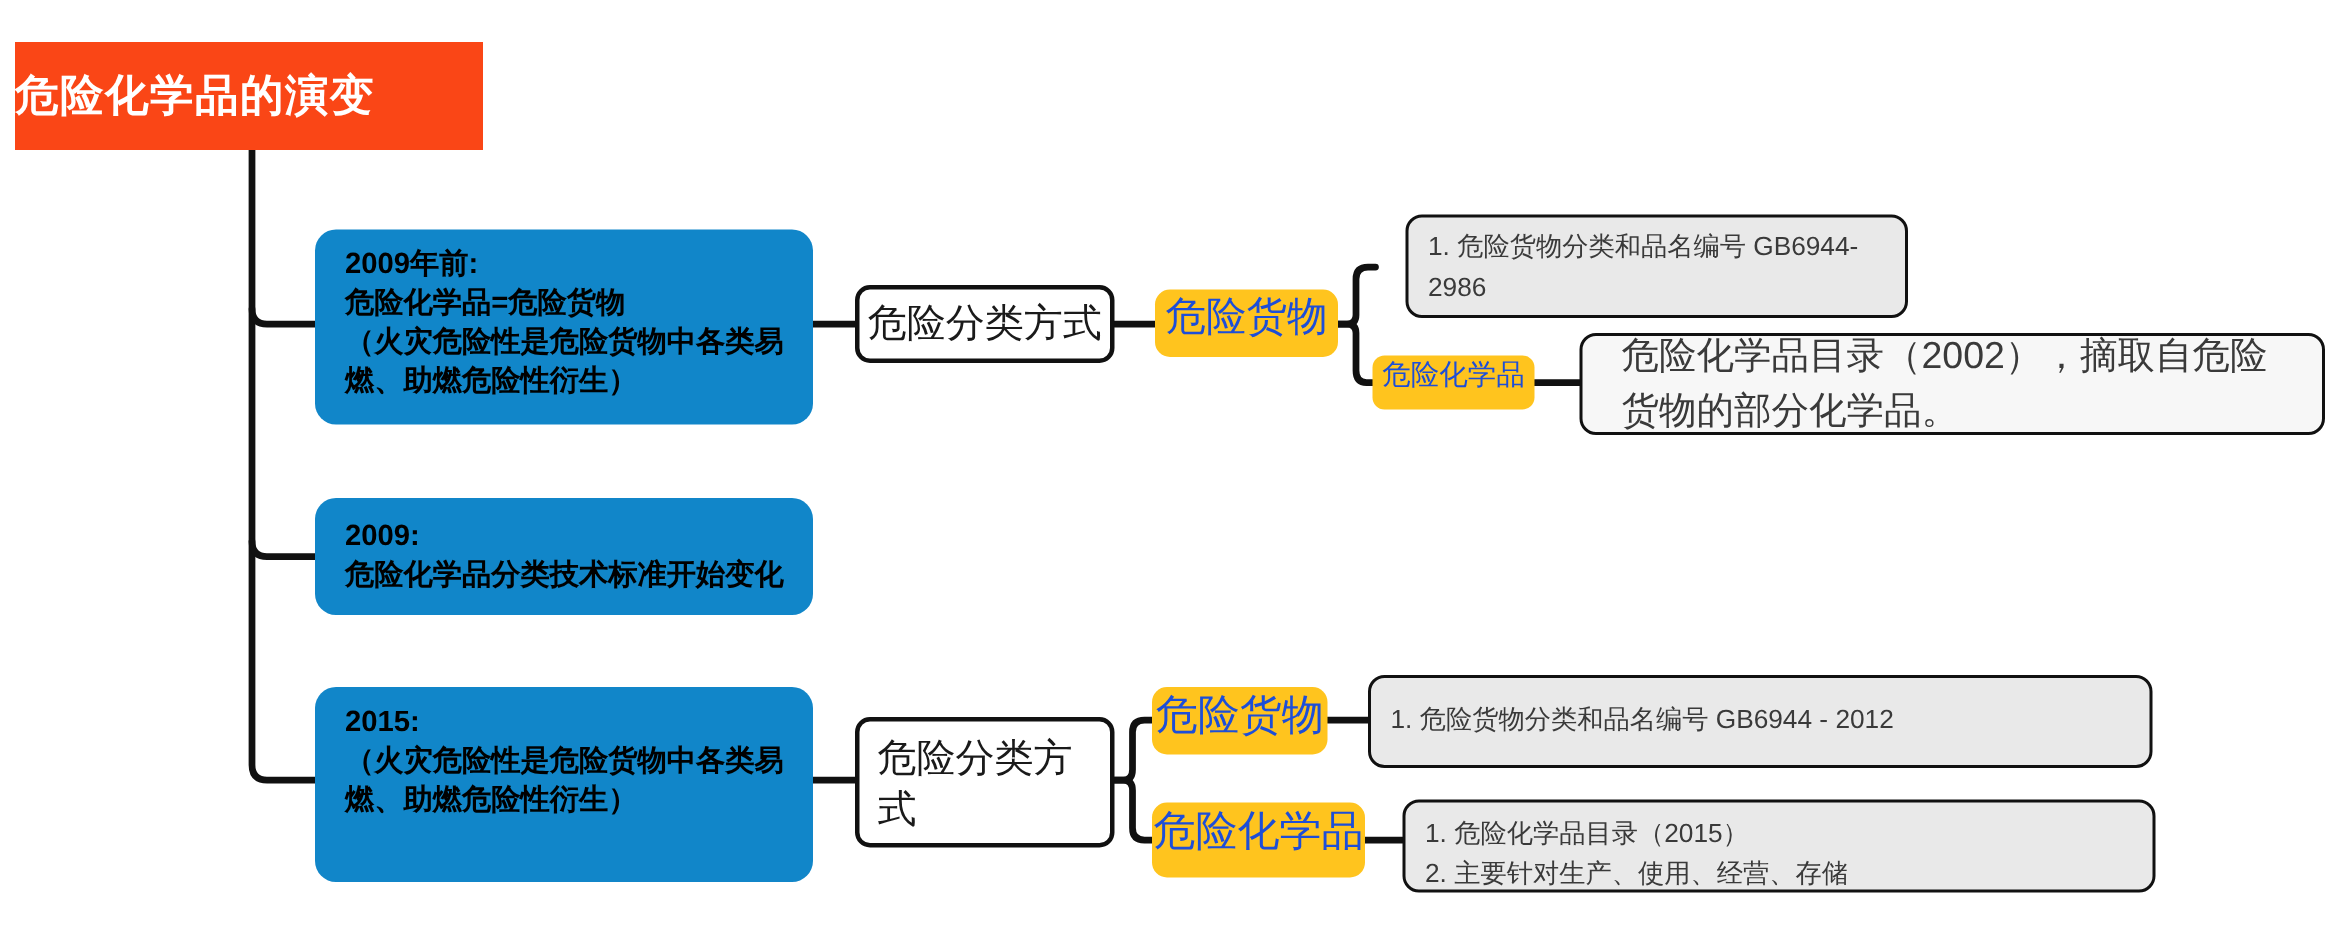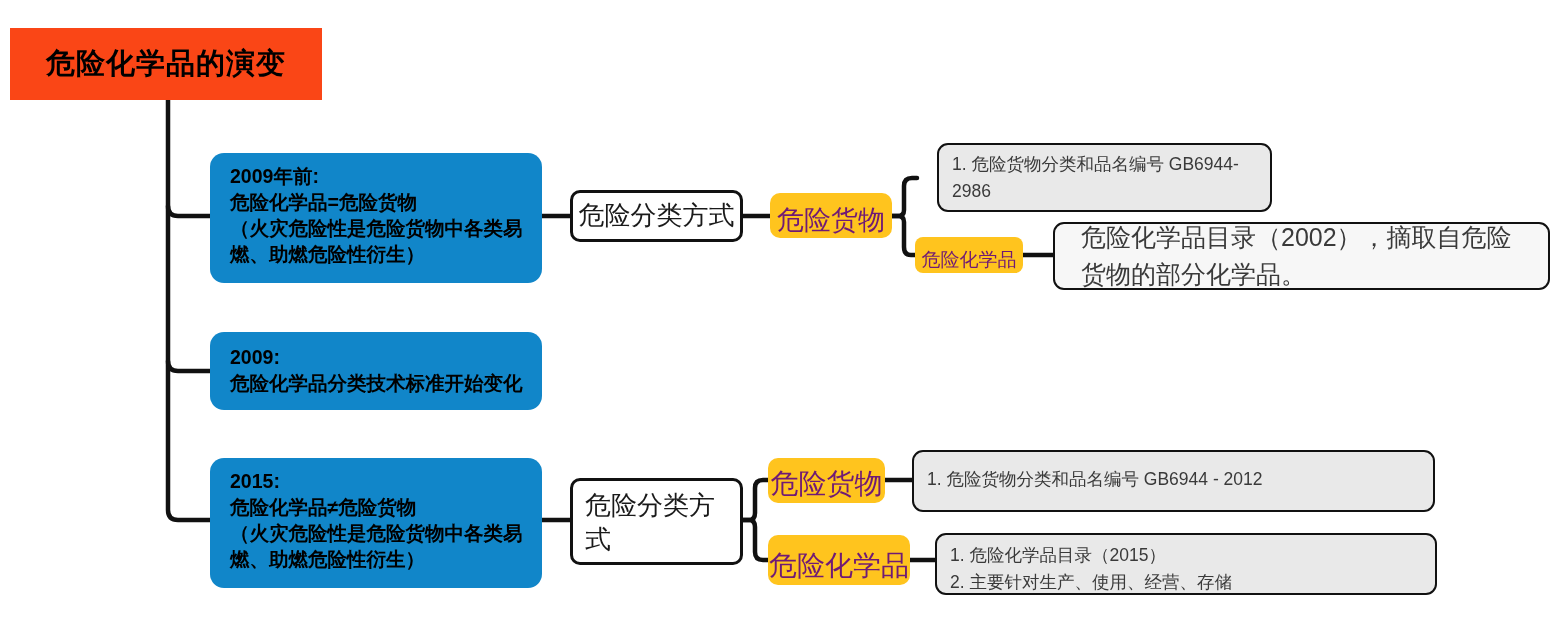--- a/index.html
+++ b/index.html
@@ -21,26 +21,26 @@
   .wires path {
     fill: none;
     stroke: var(--line-color, #111111);
     stroke-width: 4.5;
     stroke-linecap: round;
   }
   .node { position: absolute; }
 
   .root-node {
     background: var(--root-bg, #FA4616);
-    color: #000000;
+    color: #ffffff;
     font-size: 29px;
     font-weight: bold;
     display: flex;
     align-items: center;
-    justify-content: center;
+    justify-content: flex-start;
     letter-spacing: 1px;
   }
   .blue-node {
     background: var(--timeline-bg, #1186C9);
     color: #000000;
     border-radius: 14px;
     font-size: 19.5px;
     font-weight: bold;
     line-height: 1.33;
     padding: 11px 18px 0 20px;
@@ -51,23 +51,23 @@
     border-radius: 10px;
     color: #1a1a1a;
     font-size: 26px;
     line-height: 1.3;
   }
   .class-node.center { display:flex; align-items:center; justify-content:center; }
   .class-node.wrap { padding: 8px 12px; }
   .tag-node {
     background: var(--tag-bg, #FFC41E);
     border-radius: 10px;
-    color: #701a75;
+    color: #1d4ed8;
     display: flex;
-    align-items: flex-end;
+    align-items: flex-start;
     justify-content: center;
   }
   .tag-lg { font-size: 27px; }
   .tag-xl { font-size: 28px; }
   .tag-sm { font-size: 19px; border-radius: 8px; }
   .note-node {
     background: var(--note-bg, #E9E9E9);
     border: 2.5px solid var(--line-color, #111111);
     border-radius: 11px;
     color: #3a3a3a;
@@ -111,21 +111,20 @@
     <div>（火灾危险性是危险货物中各类易燃、助燃危险性衍生）</div>
   </div>
 
   <div class="node blue-node" style="left:210px; top:332px; width:332px; height:78px; padding-top:13px;">
     <div>2009:</div>
     <div>危险化学品分类技术标准开始变化</div>
   </div>
 
   <div class="node blue-node" style="left:210px; top:458px; width:332px; height:130px;">
     <div>2015:</div>
-    <div>危险化学品≠危险货物</div>
     <div>（火灾危险性是危险货物中各类易燃、助燃危险性衍生）</div>
   </div>
 
   <div class="node class-node center" style="left:570px; top:190px; width:173px; height:52px;">
     <span>危险分类方式</span>
   </div>
 
   <div class="node tag-node tag-lg" style="left:770px; top:193px; width:122px; height:45px;">
     <span>危险货物</span>
   </div>

